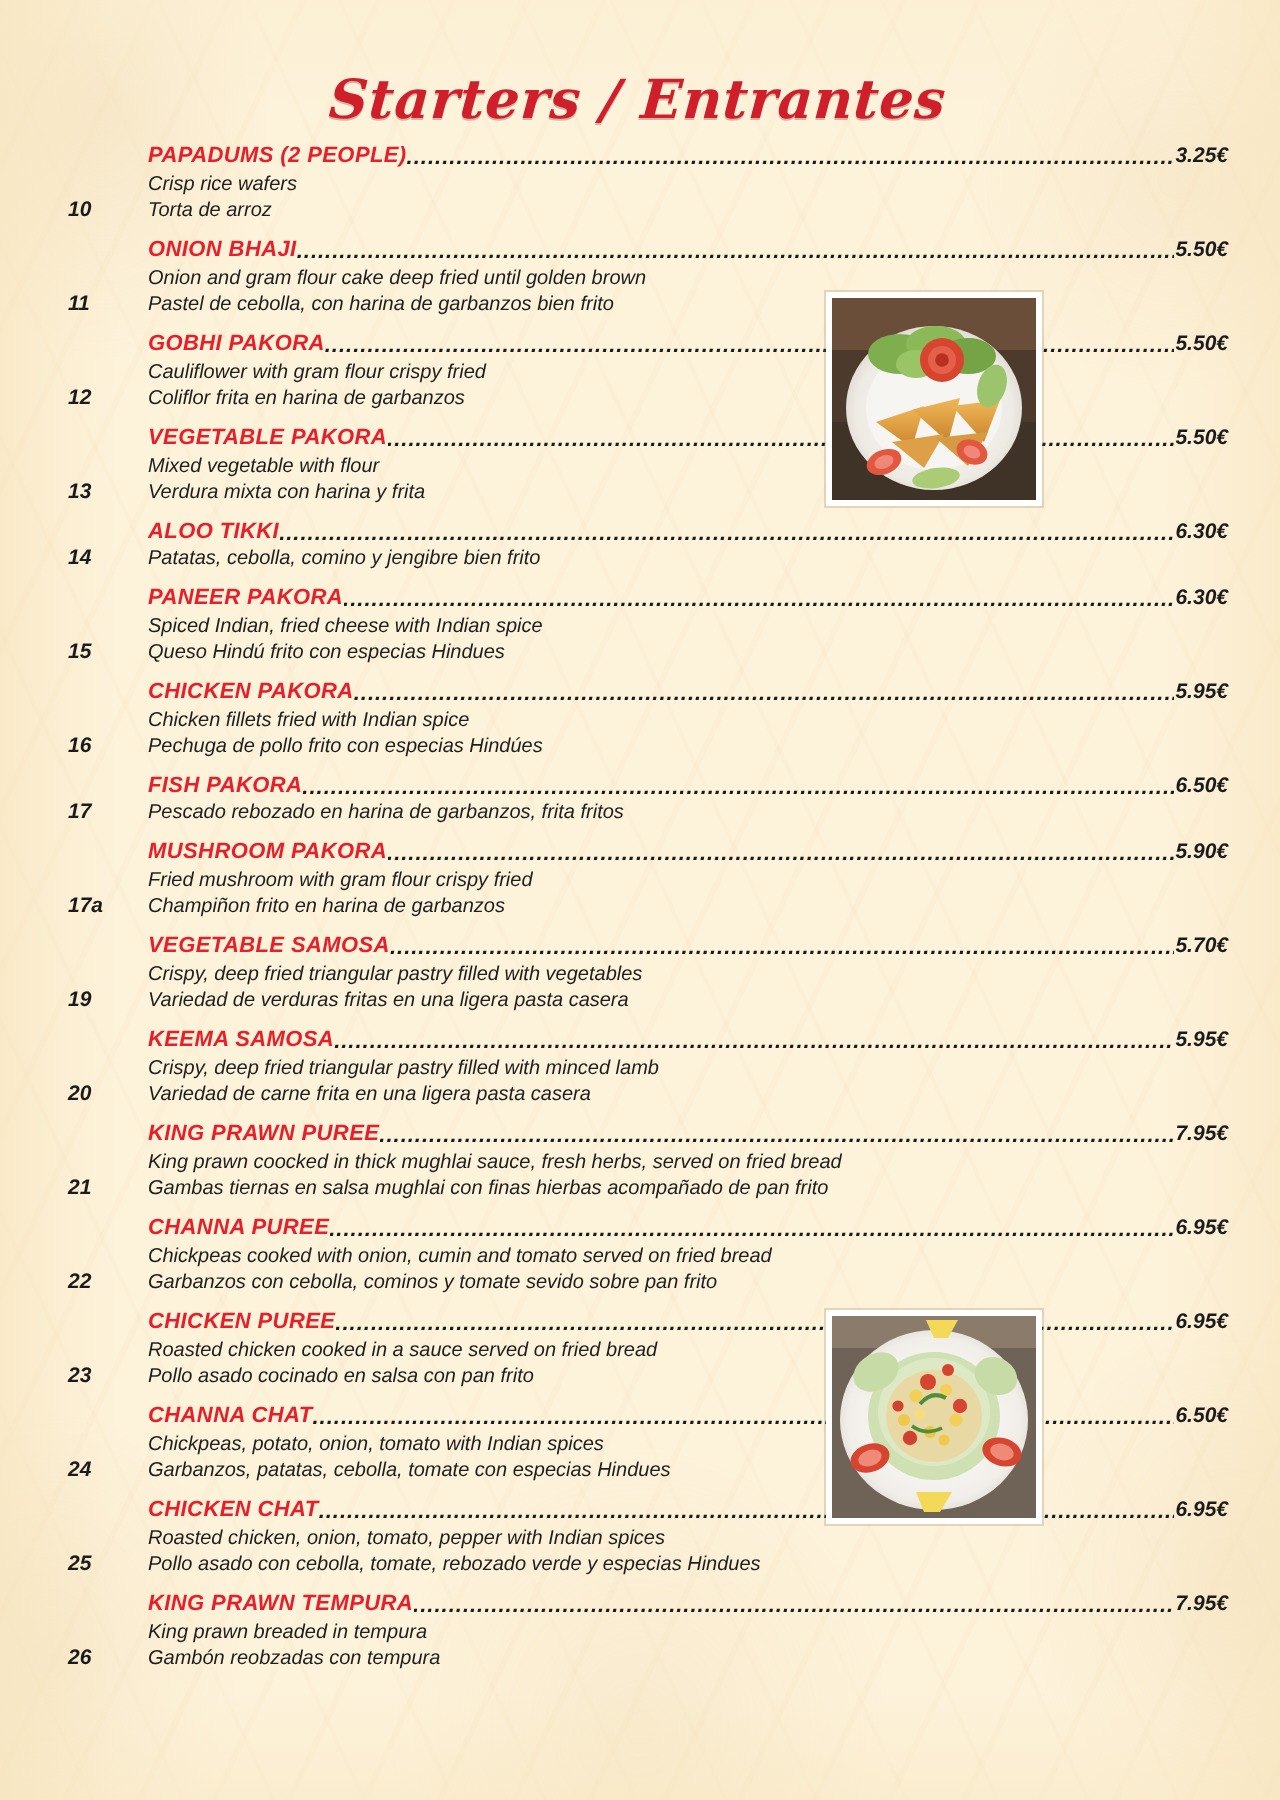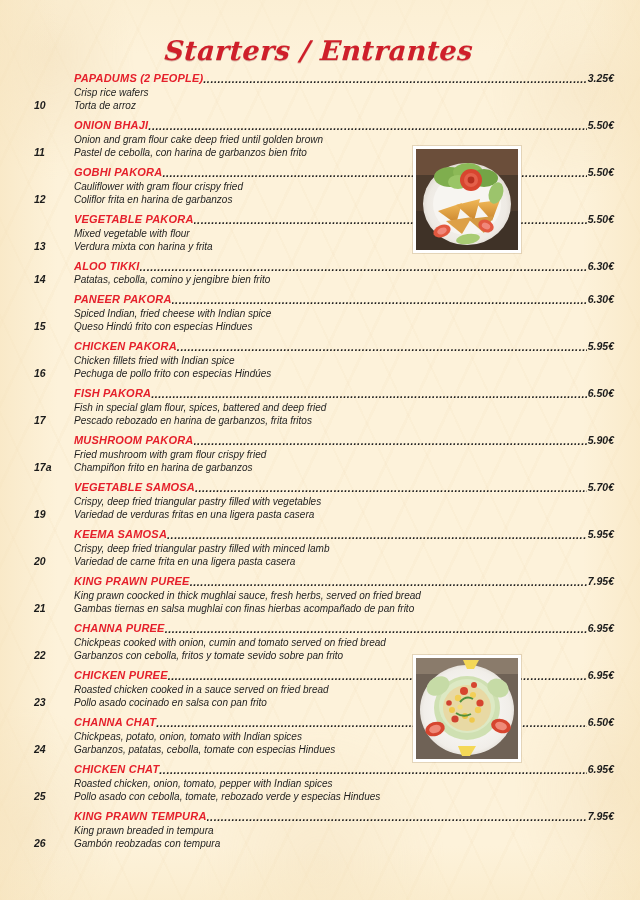--- a/index.html
+++ b/index.html
@@ -342,21 +342,20 @@
   </li>
 
   <li class="item">
     <div class="num">17</div>
     <div class="body">
       <div class="nameline">
         <span class="dish">FISH PAKORA</span>
         <span class="leader"></span>
         <span class="price">6.50€</span>
       </div>
-      <div class="desc-en">Fish in special glam flour, spices, battered and deep fried</div>
       <div class="desc-es">Pescado rebozado en harina de garbanzos, frita fritos</div>
     </div>
   </li>
 
   <li class="item">
     <div class="num">17a</div>
     <div class="body">
       <div class="nameline">
         <span class="dish">MUSHROOM PAKORA</span>
         <span class="leader"></span>
@@ -409,21 +408,21 @@
 
   <li class="item">
     <div class="num">22</div>
     <div class="body">
       <div class="nameline">
         <span class="dish">CHANNA PUREE</span>
         <span class="leader"></span>
         <span class="price">6.95€</span>
       </div>
       <div class="desc-en">Chickpeas cooked with onion, cumin and tomato served on fried bread</div>
-      <div class="desc-es">Garbanzos con cebolla, fritos y tomate sevido sobre pan frito</div>
+      <div class="desc-es">Garbanzos con cebolla, cominos y tomate sevido sobre pan frito</div>
     </div>
   </li>
 
   <li class="item">
     <div class="num">23</div>
     <div class="body">
       <div class="nameline">
         <span class="dish">CHICKEN PUREE</span>
         <span class="leader"></span>
         <span class="price">6.95€</span>

